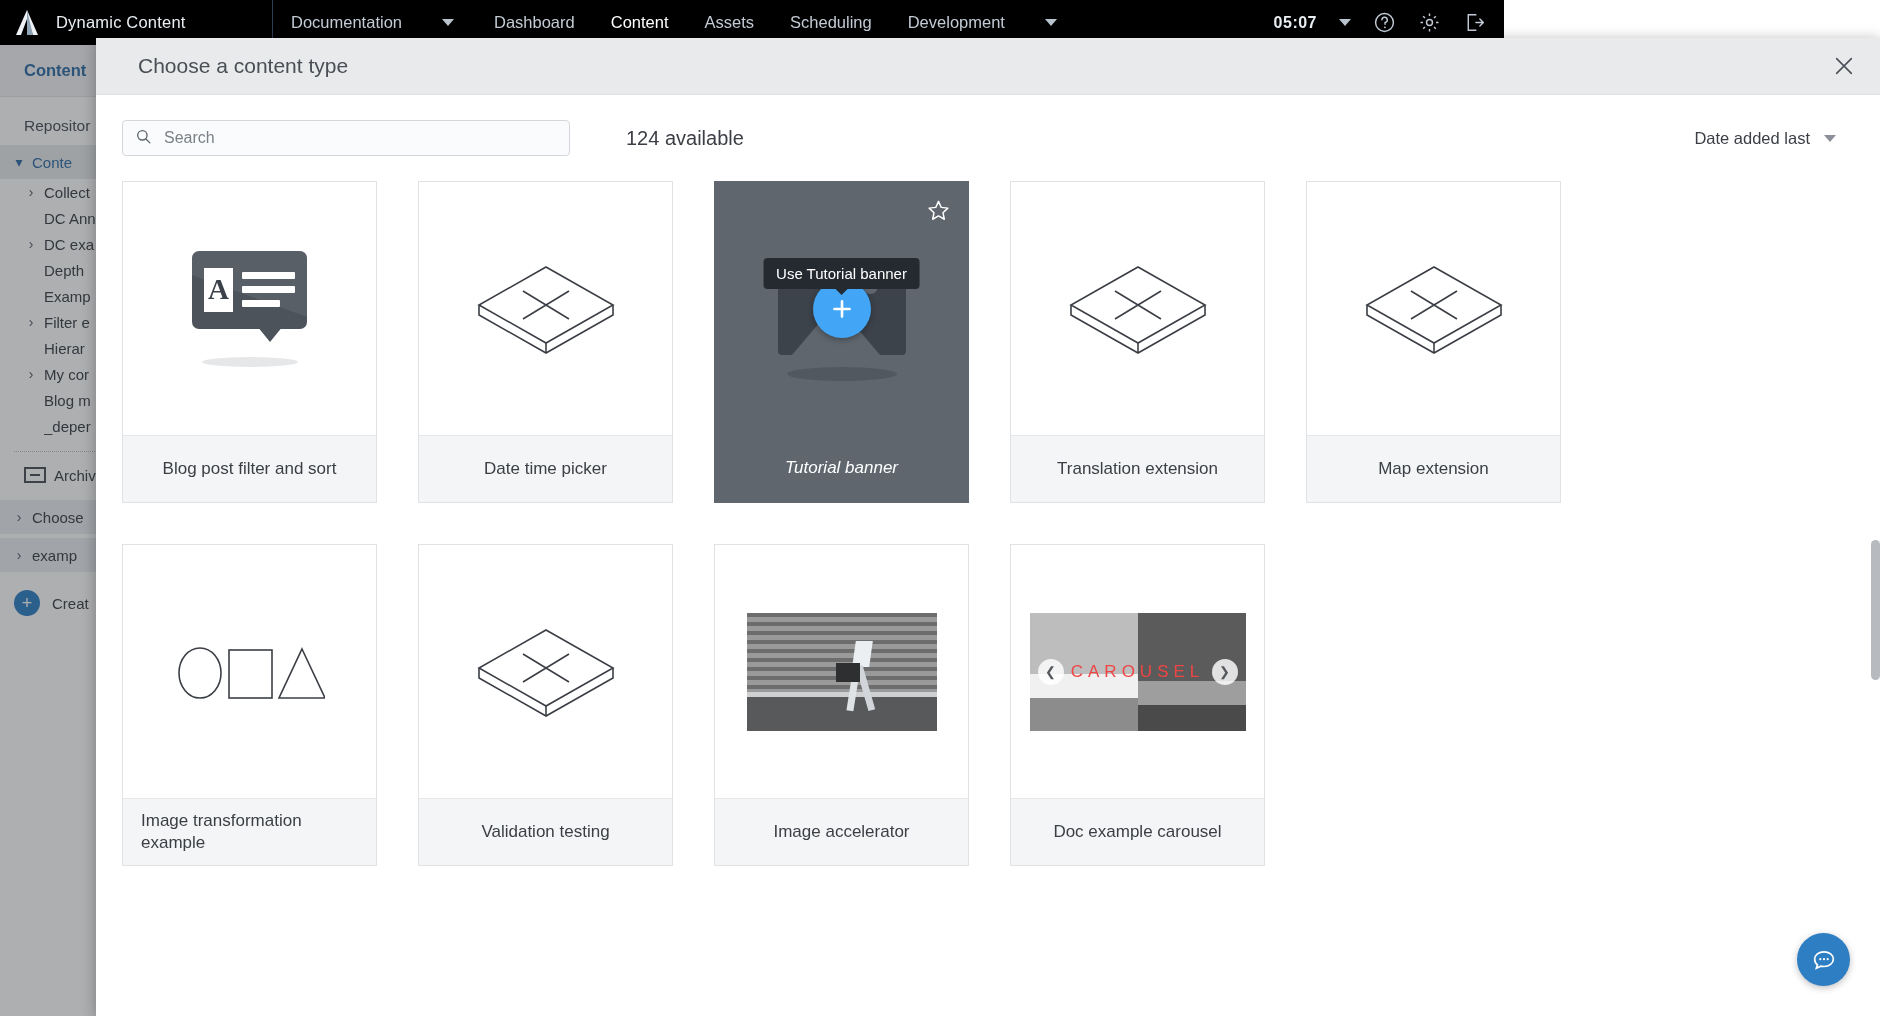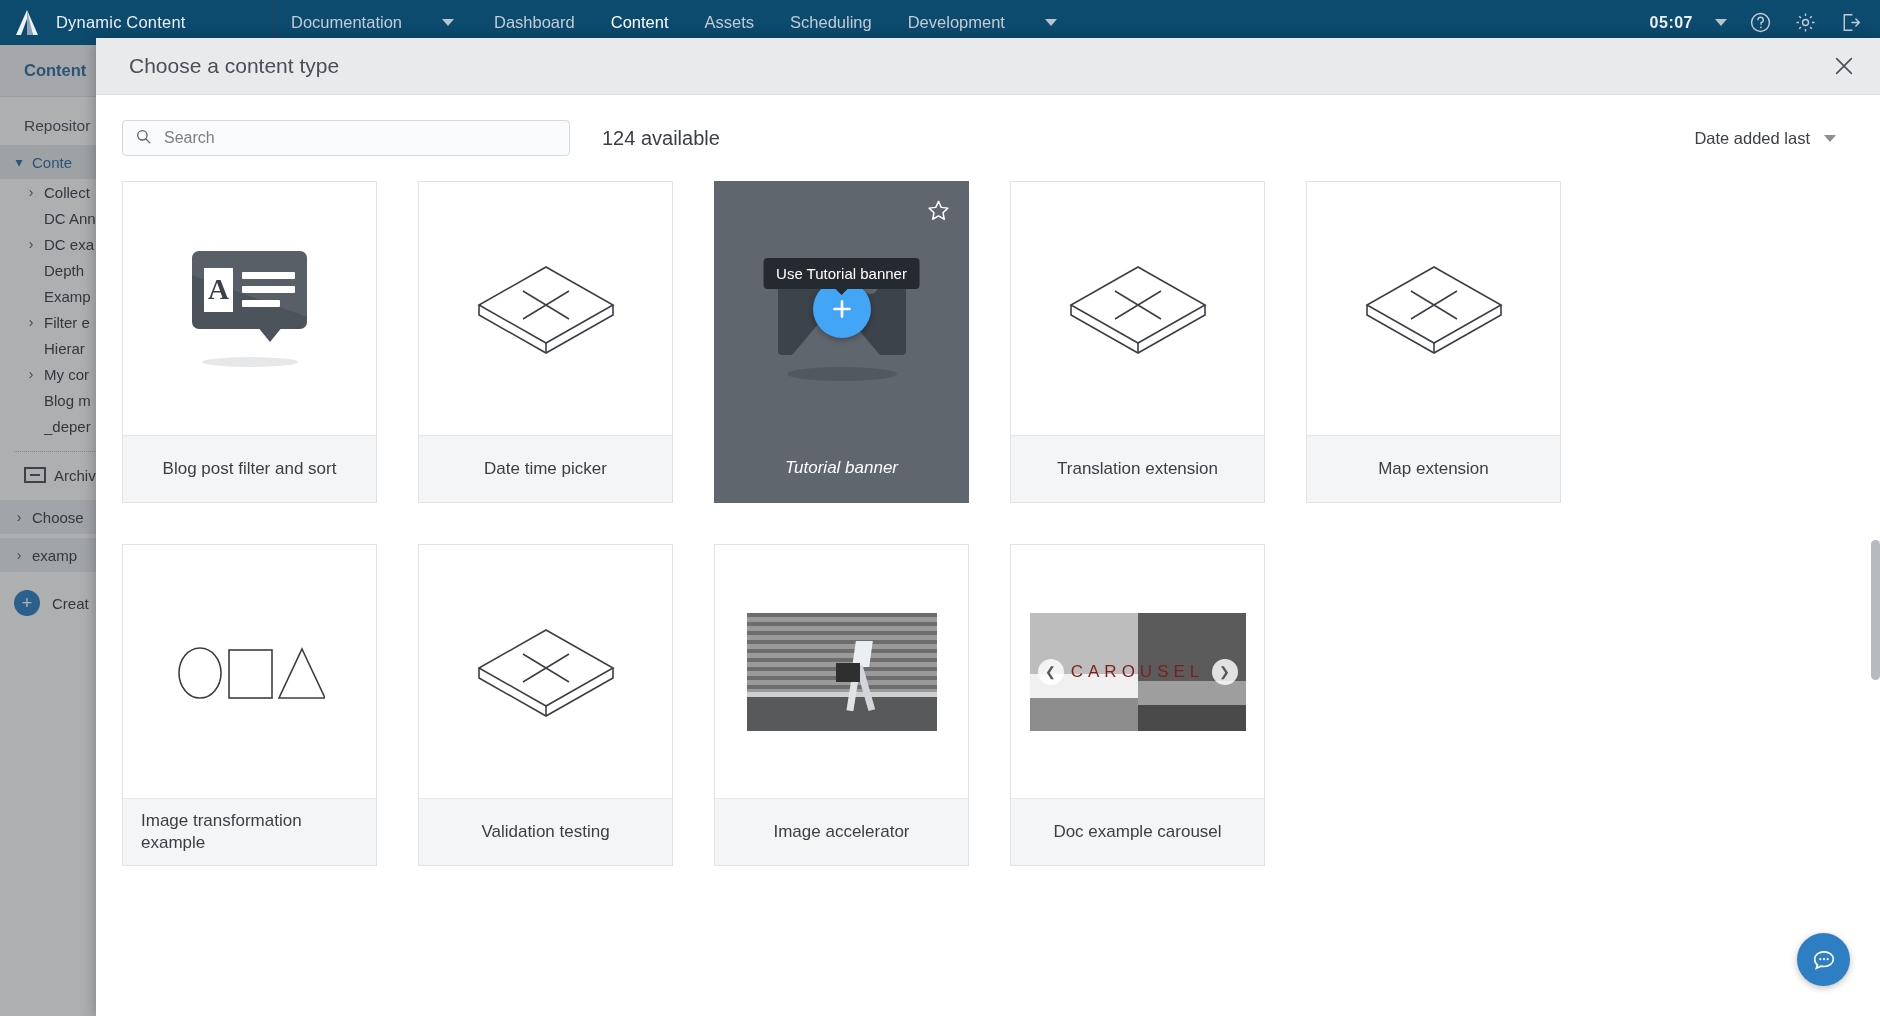--- a/index.html
+++ b/index.html
@@ -6,22 +6,22 @@
   html, body {
     width: 1880px; height: 1016px;
     font-family: "Liberation Sans", sans-serif;
     overflow: hidden;
     background: #ffffff;
   }
 
   
   #topbar {
     position: absolute; top: 0; left: 0;
-    width: 1880px; height: 45px;
-    background: #0c4a6e;
+    width: 1504px; height: 45px;
+    background: #000000;
     display: flex; align-items: center;
     color: #d7dde4;
     z-index: 40;
   }
   .brand { display: flex; align-items: center; height: 45px; padding-left: 14px; width: 272px; }
   .brand-logo { width: 26px; height: 28px; margin-right: 16px; flex: 0 0 auto; }
   .brand-title { font-size: 16.5px; color: #e9eef3; letter-spacing: .2px; }
   .nav-divider { width: 1px; height: 45px; background: #2c3e52; }
   .nav-items { display: flex; align-items: center; height: 45px; }
   .nav-item {
@@ -81,40 +81,40 @@
   
   #modal {
     position: absolute; top: 38px; left: 96px;
     width: 1784px; height: 978px;
     background: #ffffff;
     box-shadow: 0 2px 14px rgba(0,0,0,.3);
     z-index: 60; overflow: hidden;
   }
   #modal-header {
     height: 57px; background: #e9eaec; display: flex; align-items: center;
-    padding: 0 16px 0 33px; border-bottom: 1px solid #dddfe2;
+    padding: 0 16px 0 42px; border-bottom: 1px solid #dddfe2;
   }
   #modal-title { font-size: 21px; color: #4a4f56; }
   #modal-close {
     margin-left: auto; width: 40px; height: 40px; display: flex; align-items: center;
     justify-content: center; cursor: pointer;
   }
 
   #toolbar { height: 86px; display: flex; align-items: center; padding: 0 44px 0 26px; }
   #search-box {
     width: 448px; height: 36px; border: 1px solid #d4d7db; border-radius: 4px;
     background: #fafbfc; display: flex; align-items: center; padding: 0 12px;
   }
   #search-box svg { flex: 0 0 auto; }
   #search-input {
     border: none; outline: none; background: transparent; margin-left: 12px;
     font-family: "Liberation Sans", sans-serif; font-size: 16px; color: #3b3f45; width: 100%;
   }
   #search-input::placeholder { color: #7b8086; }
-  #available-count { margin-left: 32px; font-size: 20px; color: #3b3f45; }
+  #available-count { margin-left: 56px; font-size: 20px; color: #3b3f45; }
   #sort-control {
     margin-left: auto; display: flex; align-items: center; cursor: pointer;
     font-size: 16.5px; color: #3b3f45;
   }
   #sort-caret {
     width: 0; height: 0; border-left: 6px solid transparent; border-right: 6px solid transparent;
     border-top: 7px solid #8b9098; margin-left: 14px;
   }
 
   
@@ -223,21 +223,21 @@
   .walker .leg2 { position: absolute; left: 24px; top: 24px; width: 7px; height: 46px; background: #d2d6da; transform: rotate(-16deg); }
   .walker .bag { position: absolute; left: -2px; top: 22px; width: 24px; height: 19px; background: #2d2f31; }
 
   .carousel { width: 216px; height: 118px; position: relative; display: flex; overflow: hidden; }
   .carousel .half-a { width: 50%; height: 100%;
     background: linear-gradient(180deg, #bdbdbd 0 52%, #f0f0f0 52% 72%, #8c8c8c 72% 100%); }
   .carousel .half-b { width: 50%; height: 100%;
     background: linear-gradient(180deg, #5b5b5b 0 58%, #9e9e9e 58% 78%, #4a4a4a 78% 100%); }
   .carousel .cword {
     position: absolute; inset: 0; display: flex; align-items: center; justify-content: center;
-    color: #7f1d1d; letter-spacing: 5px; font-size: 17px;
+    color: #ef4444; letter-spacing: 5px; font-size: 17px;
   }
   .carousel .arrow {
     position: absolute; top: 50%; transform: translateY(-50%);
     width: 26px; height: 26px; border-radius: 50%; background: rgba(255,255,255,.82);
     display: flex; align-items: center; justify-content: center; color: #55595e; font-size: 13px;
     cursor: pointer;
   }
   .carousel .arrow.left { left: 8px; }
   .carousel .arrow.right { right: 8px; }
 

